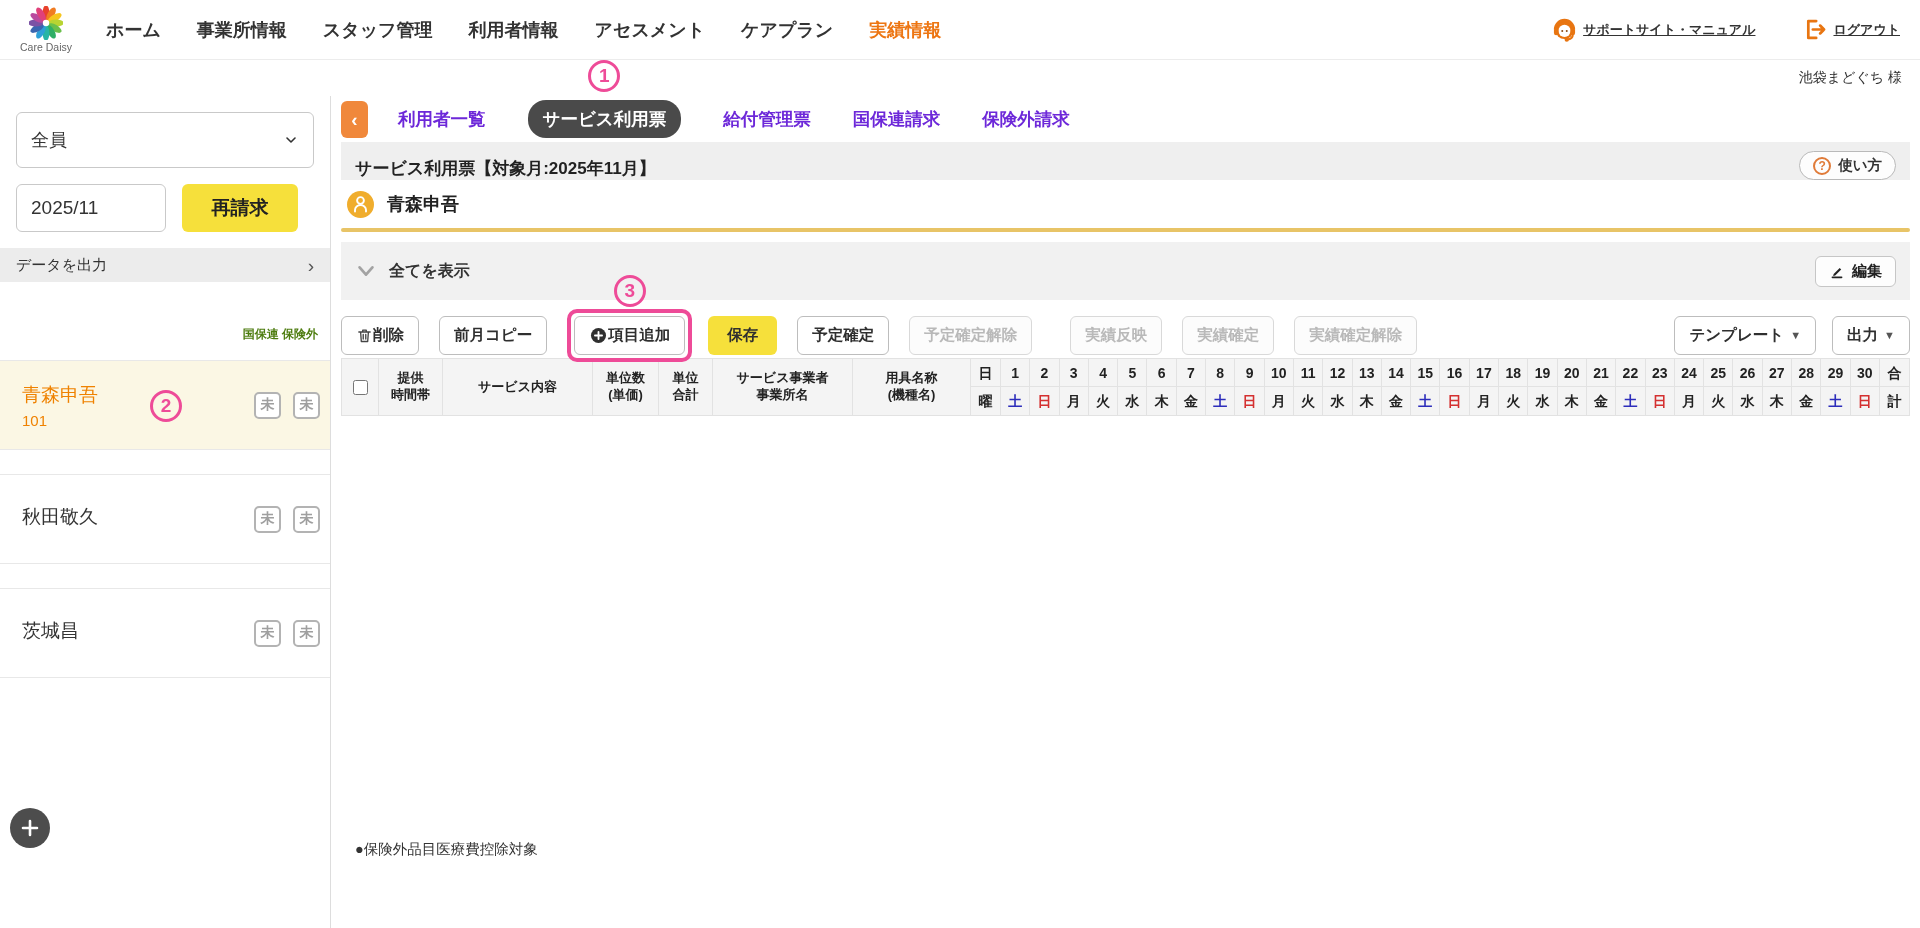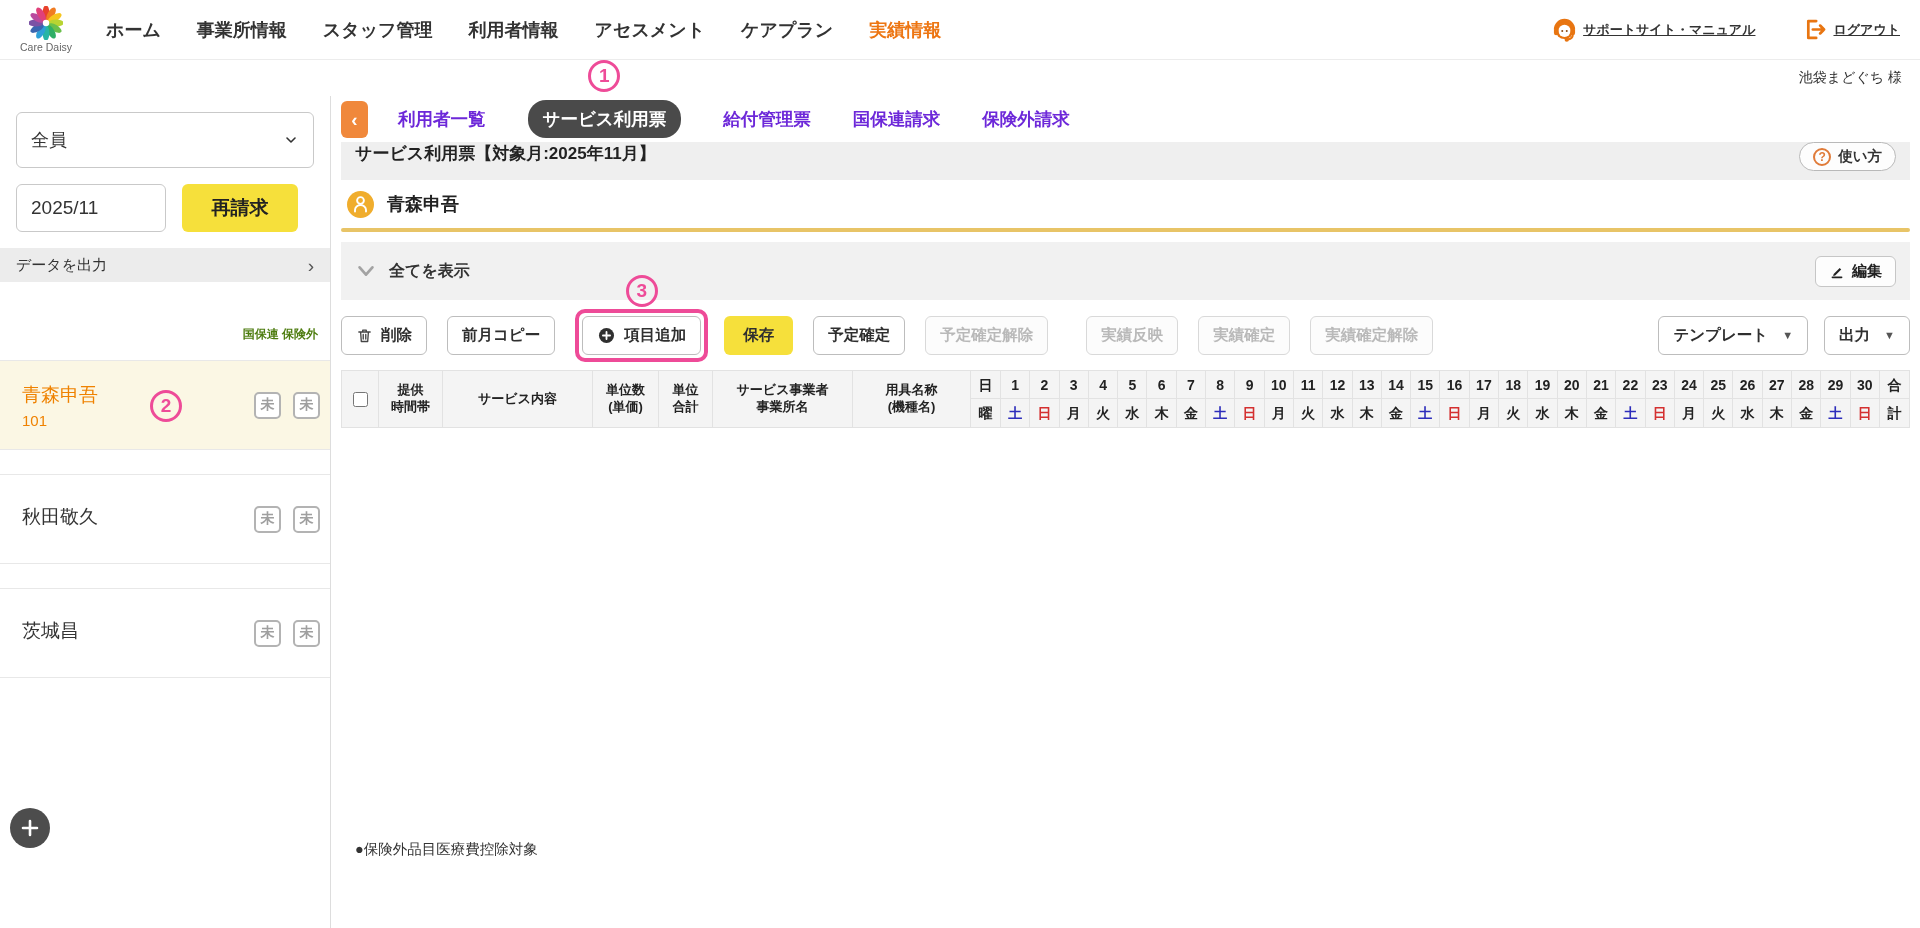--- a/index.html
+++ b/index.html
@@ -60,50 +60,50 @@
 
   
   .main { flex:1; position:relative; padding:0 10px; }
   .tabbar { height:46px; display:flex; align-items:center; padding-left:0; position:relative; }
   .collapse-btn { width:27px; height:37px; background:#f0883b; color:#fff; border:none; border-radius:6px;
     font-size:19px; font-weight:bold; cursor:pointer; margin-right:30px; line-height:1; }
   .tabs { display:flex; gap:42px; align-items:center; }
   .tab { font-size:17.5px; font-weight:600; color:#6d28d9; text-decoration:none; cursor:pointer; position:relative; white-space:nowrap; }
   .tab.selected { background:#4a4a4a; color:#fff; padding:7px 15px; border-radius:18px; }
 
-  .titlebar { height:38px; background:#efefef; display:flex; align-items:flex-start; justify-content:space-between; padding:0 14px; }
+  .titlebar { height:38px; background:#efefef; display:flex; align-items:flex-end; justify-content:space-between; padding:0 14px; }
   .page-title { font-size:17px; font-weight:bold; color:#222; }
   .help-pill { height:29px; border:1px solid #b9b9b9; border-radius:15px; background:#fdfdfd; display:flex;
     align-items:center; gap:7px; padding:0 13px; font-size:14.5px; font-weight:bold; color:#333; cursor:pointer; font-family:inherit; }
   .q-icon { width:18px; height:18px; border:2px solid #e07b39; border-radius:50%; color:#e07b39;
     font-size:12px; font-weight:bold; display:flex; align-items:center; justify-content:center; }
 
   .patient-row { height:48px; display:flex; align-items:center; gap:13px; padding-left:6px; }
   .patient-name { font-size:18px; font-weight:bold; color:#222; }
   .gold-underline { height:4px; background:#e8c467; border-radius:2px; }
 
   .showall-panel { margin-top:10px; background:#f1f1f1; height:58px; display:flex; align-items:center; padding:0 14px; }
   .showall-label { font-size:16px; font-weight:bold; color:#333; margin-left:12px; }
   .edit-btn { margin-left:auto; height:31px; border:1px solid #c6c6c6; border-radius:6px; background:#fdfdfd;
     display:flex; align-items:center; gap:7px; padding:0 13px; font-size:15px; font-weight:bold; color:#222; cursor:pointer; font-family:inherit; }
 
   .toolbar { margin-top:12px; display:flex; align-items:center; height:46px; position:relative; }
   .tbtn { height:39px; border:1px solid #bdbdbd; border-radius:6px; background:#fff; padding:0 14px;
-    font-size:15.5px; font-weight:600; color:#2f2f2f; display:inline-flex; align-items:center; gap:8px;
+    font-size:15.5px; font-weight:600; color:#2f2f2f; display:inline-flex; align-items:center; gap:0;
     cursor:pointer; font-family:inherit; white-space:nowrap; }
   .toolbar > .tbtn { margin-right:20px; }
   .tbtn:disabled { color:#b9b9b9; border-color:#d9d9d9; background:#fcfcfc; cursor:default; }
   .tbtn-yellow { background:#f6e03b; border:none; font-weight:bold; padding:0 19px; }
   .pink-wrap { position:relative; border:4px solid #ee4b98; border-radius:10px; padding:3px; margin-right:16px; }
   .gap-left { margin-left:18px; }
   .toolbar-right { margin-left:auto; display:flex; gap:16px; }
   .caret { font-size:11px; color:#555; margin-left:6px; }
 
   
-  .thead { margin-top:12px; display:flex; height:58px; border:1px solid #e2e2e2; background:#f4f4f4; }
+  .thead { display:flex; height:58px; border:1px solid #e2e2e2; background:#f4f4f4; }
   .rep-host { display:contents; }
   .th { display:flex; flex-direction:column; justify-content:center; align-items:center;
     font-weight:bold; font-size:13px; color:#222; line-height:1.3; border-left:1px solid #e2e2e2;
     background:#f4f4f4; text-align:center; }
   .th-check { width:36px; border-left:none; flex-direction:row; }
   .th-check input { width:15px; height:15px; cursor:pointer; }
   .th-c1{width:64px} .th-c2{width:150px} .th-c3{width:66px} .th-c4{width:54px} .th-c5{width:140px} .th-c6{width:118px}
   .th-day { flex:1; padding:0; justify-content:flex-start; }
   .th-dow, .th-total { flex:0 0 30px; }
   .th-day span { display:block; width:100%; height:28px; line-height:28px; text-align:center; font-size:14px; }

